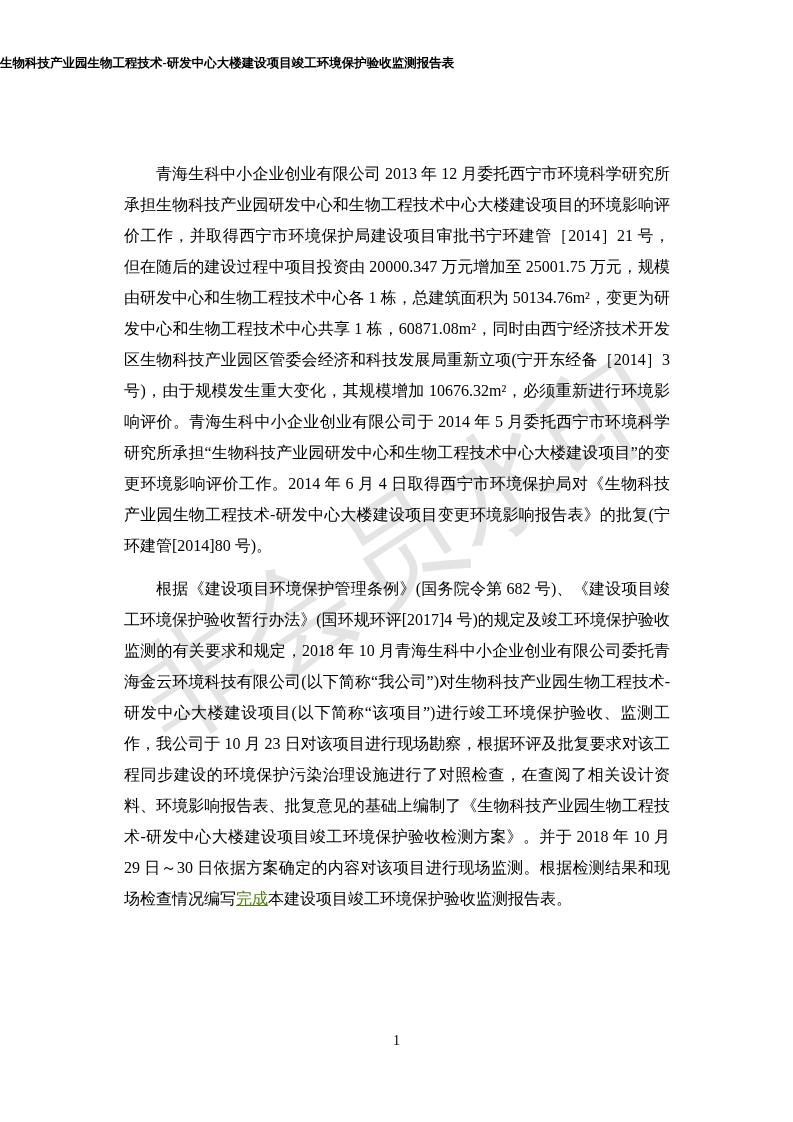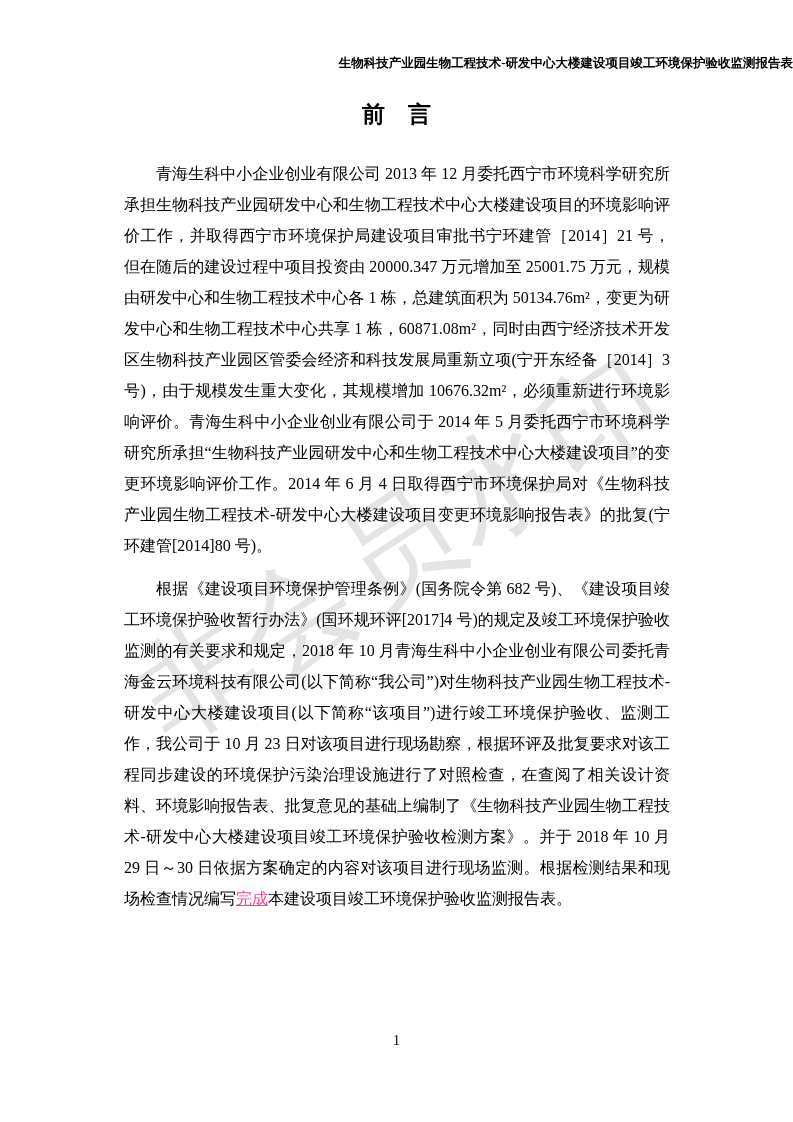--- a/index.html
+++ b/index.html
@@ -25,21 +25,21 @@
     white-space: nowrap;
     z-index: 0;
     font-family: "Liberation Serif", serif;
     letter-spacing: 4px;
   }
   .doc-header {
     position: absolute;
     top: 55px;
     left: 0;
     width: 100%;
-    text-align: right;
+    text-align: left;
     font-size: 12.5px;
     font-weight: bold;
     z-index: 1;
   }
   .doc-title {
     position: absolute;
     top: 99px;
     left: 0;
     width: 100%;
     text-align: center;
@@ -55,41 +55,40 @@
     width: 570px;
     font-size: 16px;
     line-height: 31px;
     text-align: justify;
     z-index: 1;
   }
   .content p {
     margin: 12px;
     text-indent: 2em;
   }
-  .hl { color: #ec4899; text-decoration: underline; }
+  .hl { color: #4d7c0f; text-decoration: underline; }
   .pagenum {
     position: absolute;
     top: 1033px;
     left: 0;
     width: 100%;
     text-align: center;
     font-size: 14px;
     z-index: 1;
   }
 </style>
 </head>
 <body>
 
 <div class="page">
 
   <div class="watermark">非会员水印</div>
 
   <div class="doc-header">生物科技产业园生物工程技术-研发中心大楼建设项目竣工环境保护验收监测报告表</div>
 
-  <h1 class="doc-title">前　言</h1>
 
   <div class="content">
     <p>青海生科中小企业创业有限公司 2013 年 12 月委托西宁市环境科学研究所承担生物科技产业园研发中心和生物工程技术中心大楼建设项目的环境影响评价工作，并取得西宁市环境保护局建设项目审批书宁环建管［2014］21 号，但在随后的建设过程中项目投资由 20000.347 万元增加至 25001.75 万元，规模由研发中心和生物工程技术中心各 1 栋，总建筑面积为 50134.76m²，变更为研发中心和生物工程技术中心共享 1 栋，60871.08m²，同时由西宁经济技术开发区生物科技产业园区管委会经济和科技发展局重新立项(宁开东经备［2014］3 号)，由于规模发生重大变化，其规模增加 10676.32m²，必须重新进行环境影响评价。青海生科中小企业创业有限公司于 2014 年 5 月委托西宁市环境科学研究所承担“生物科技产业园研发中心和生物工程技术中心大楼建设项目”的变更环境影响评价工作。2014 年 6 月 4 日取得西宁市环境保护局对《生物科技产业园生物工程技术-研发中心大楼建设项目变更环境影响报告表》的批复(宁环建管[2014]80 号)。</p>
     <p><span>根据《建设项目环境保护管理条例》(国务院令第 682 号)、《建设项目竣工环境保护验收暂行办法》(国环规环评[2017]4 号)的规定及竣工环境保护验收监测的有关要求和规定，2018 年 10 月青海生科中小企业创业有限公司委托青海金云环境科技有限公司(以下简称“我公司”)对生物科技产业园生物工程技术-研发中心大楼建设项目(以下简称“该项目”)进行竣工环境保护验收、监测工作，我公司于 10 月 23 日对该项目进行现场勘察，根据环评及批复要求对该工程同步建设的环境保护污染治理设施进行了对照检查，在查阅了相关设计资料、环境影响报告表、批复意见的基础上编制了《生物科技产业园生物工程技术-研发中心大楼建设项目竣工环境保护验收检测方案》。并于 2018 年 10 月 29 日～30 日依据方案确定的内容对该项目进行现场监测。根据检测结果和现场检查情况编写</span><span class="hl">完成</span><span>本建设项目竣工环境保护验收监测报告表。</span></p>
   </div>
 
   <div class="pagenum">1</div>
 
 </div>
 

